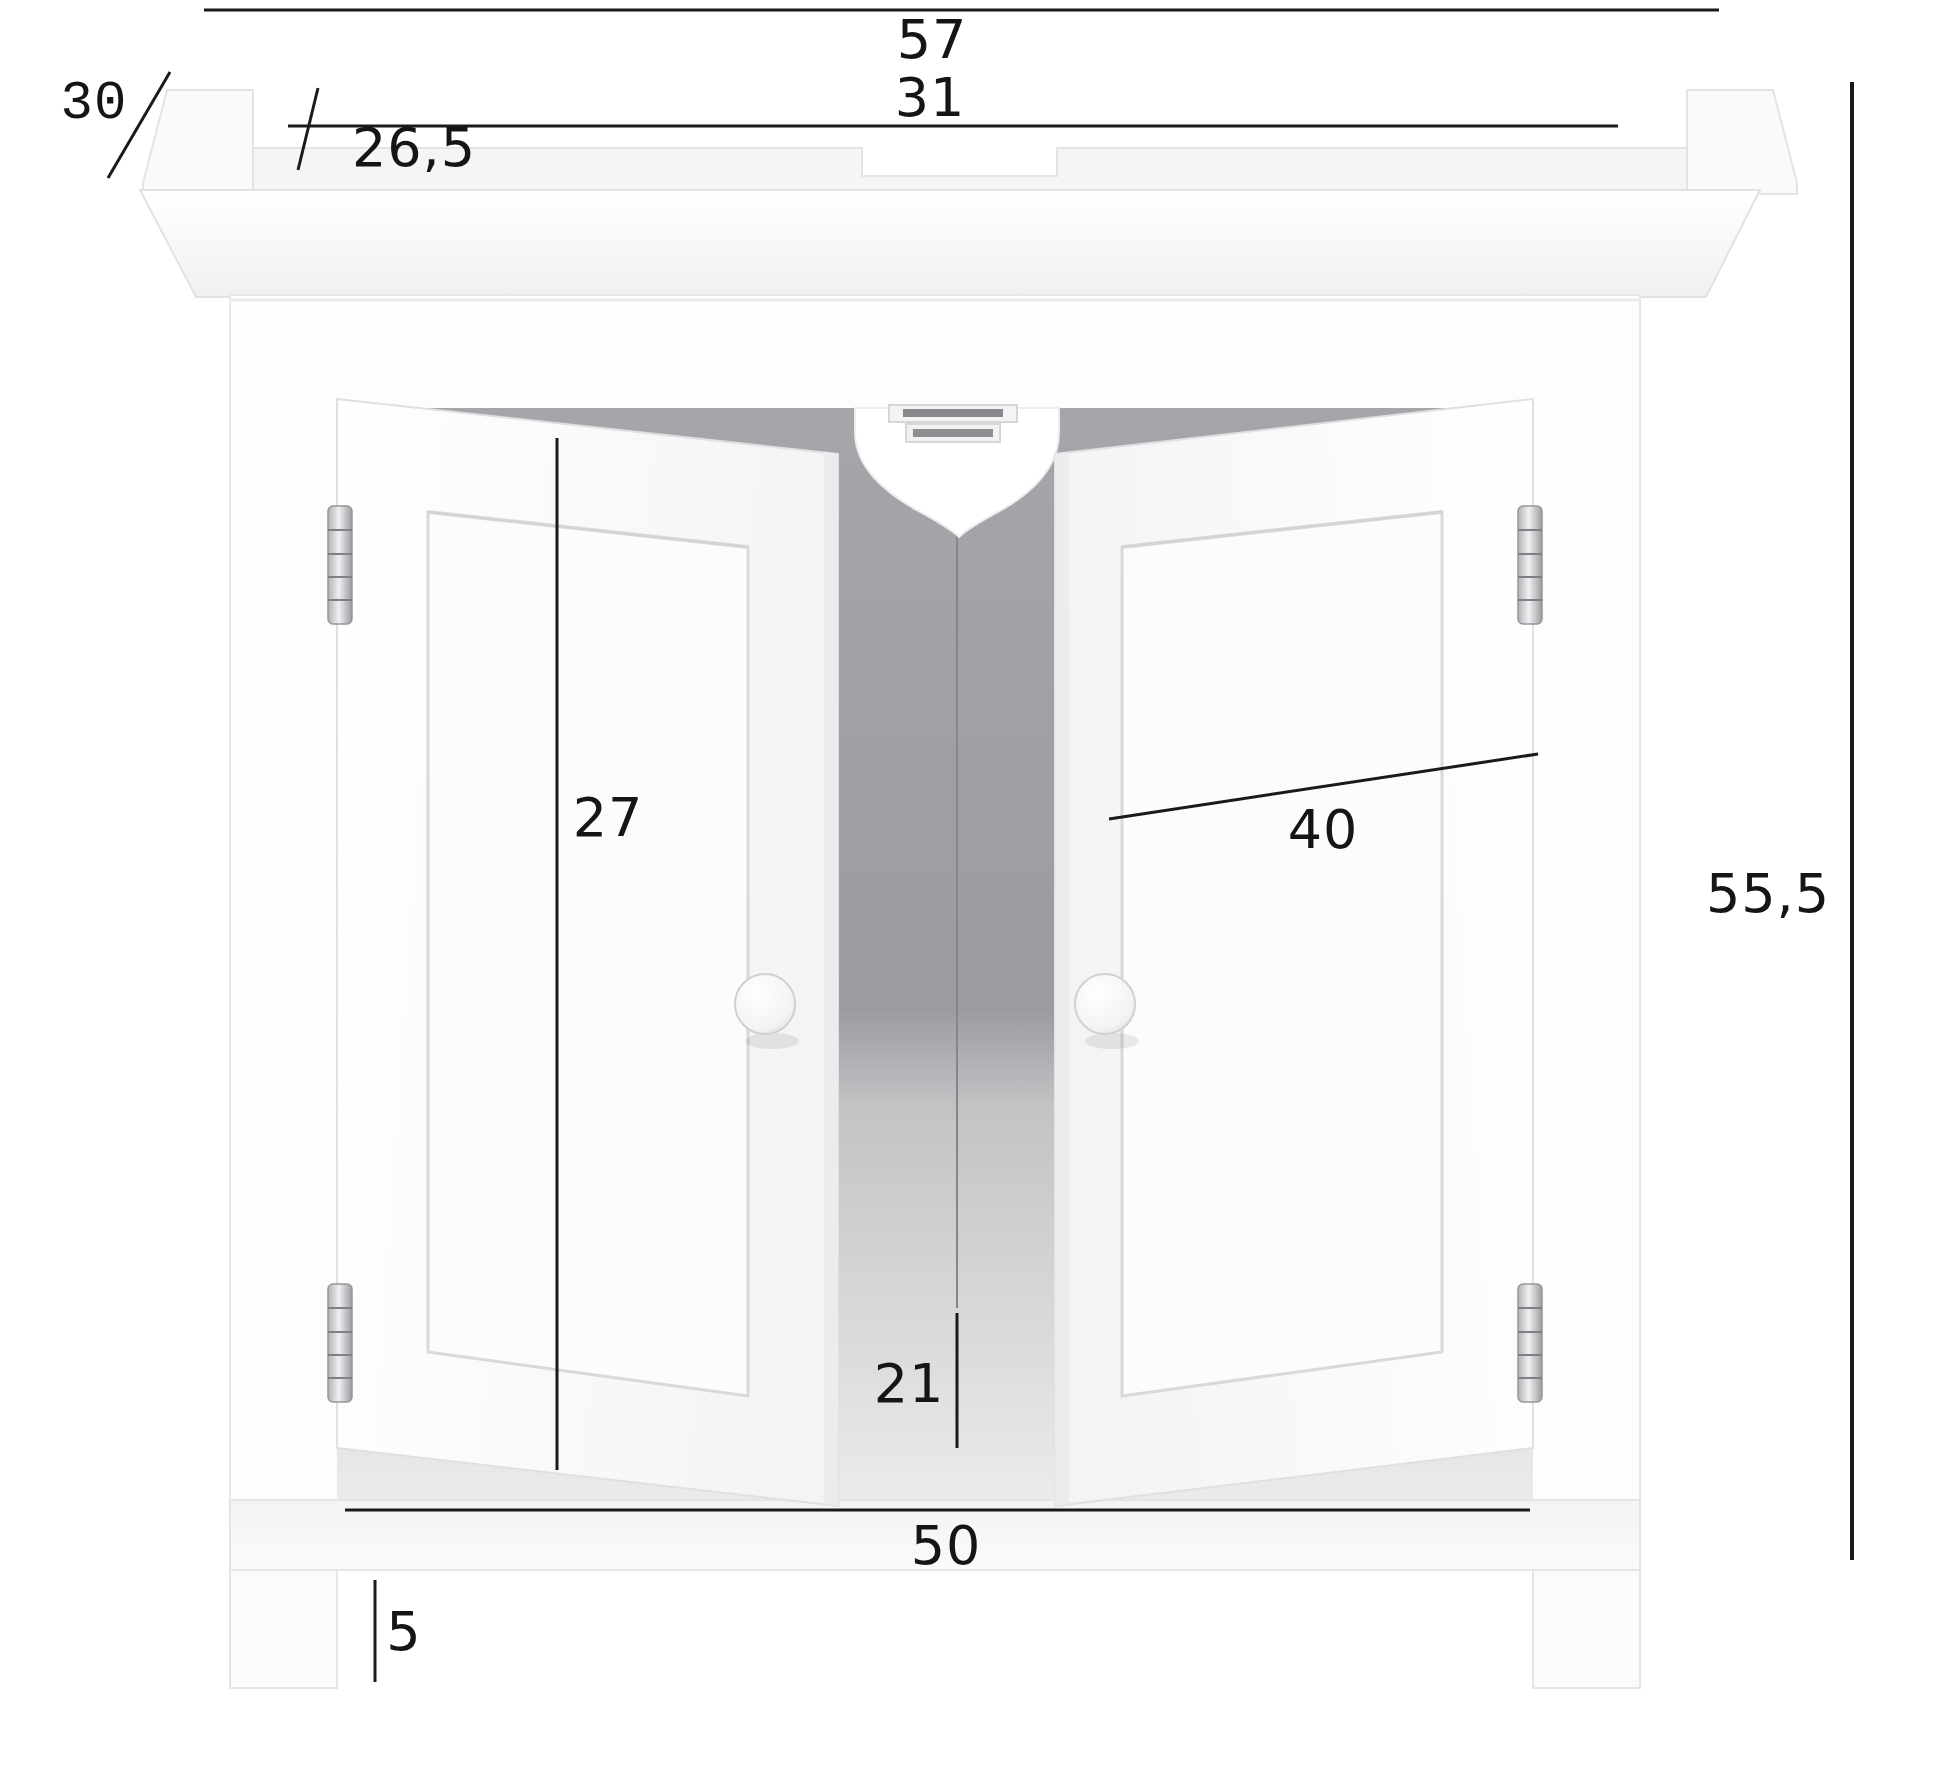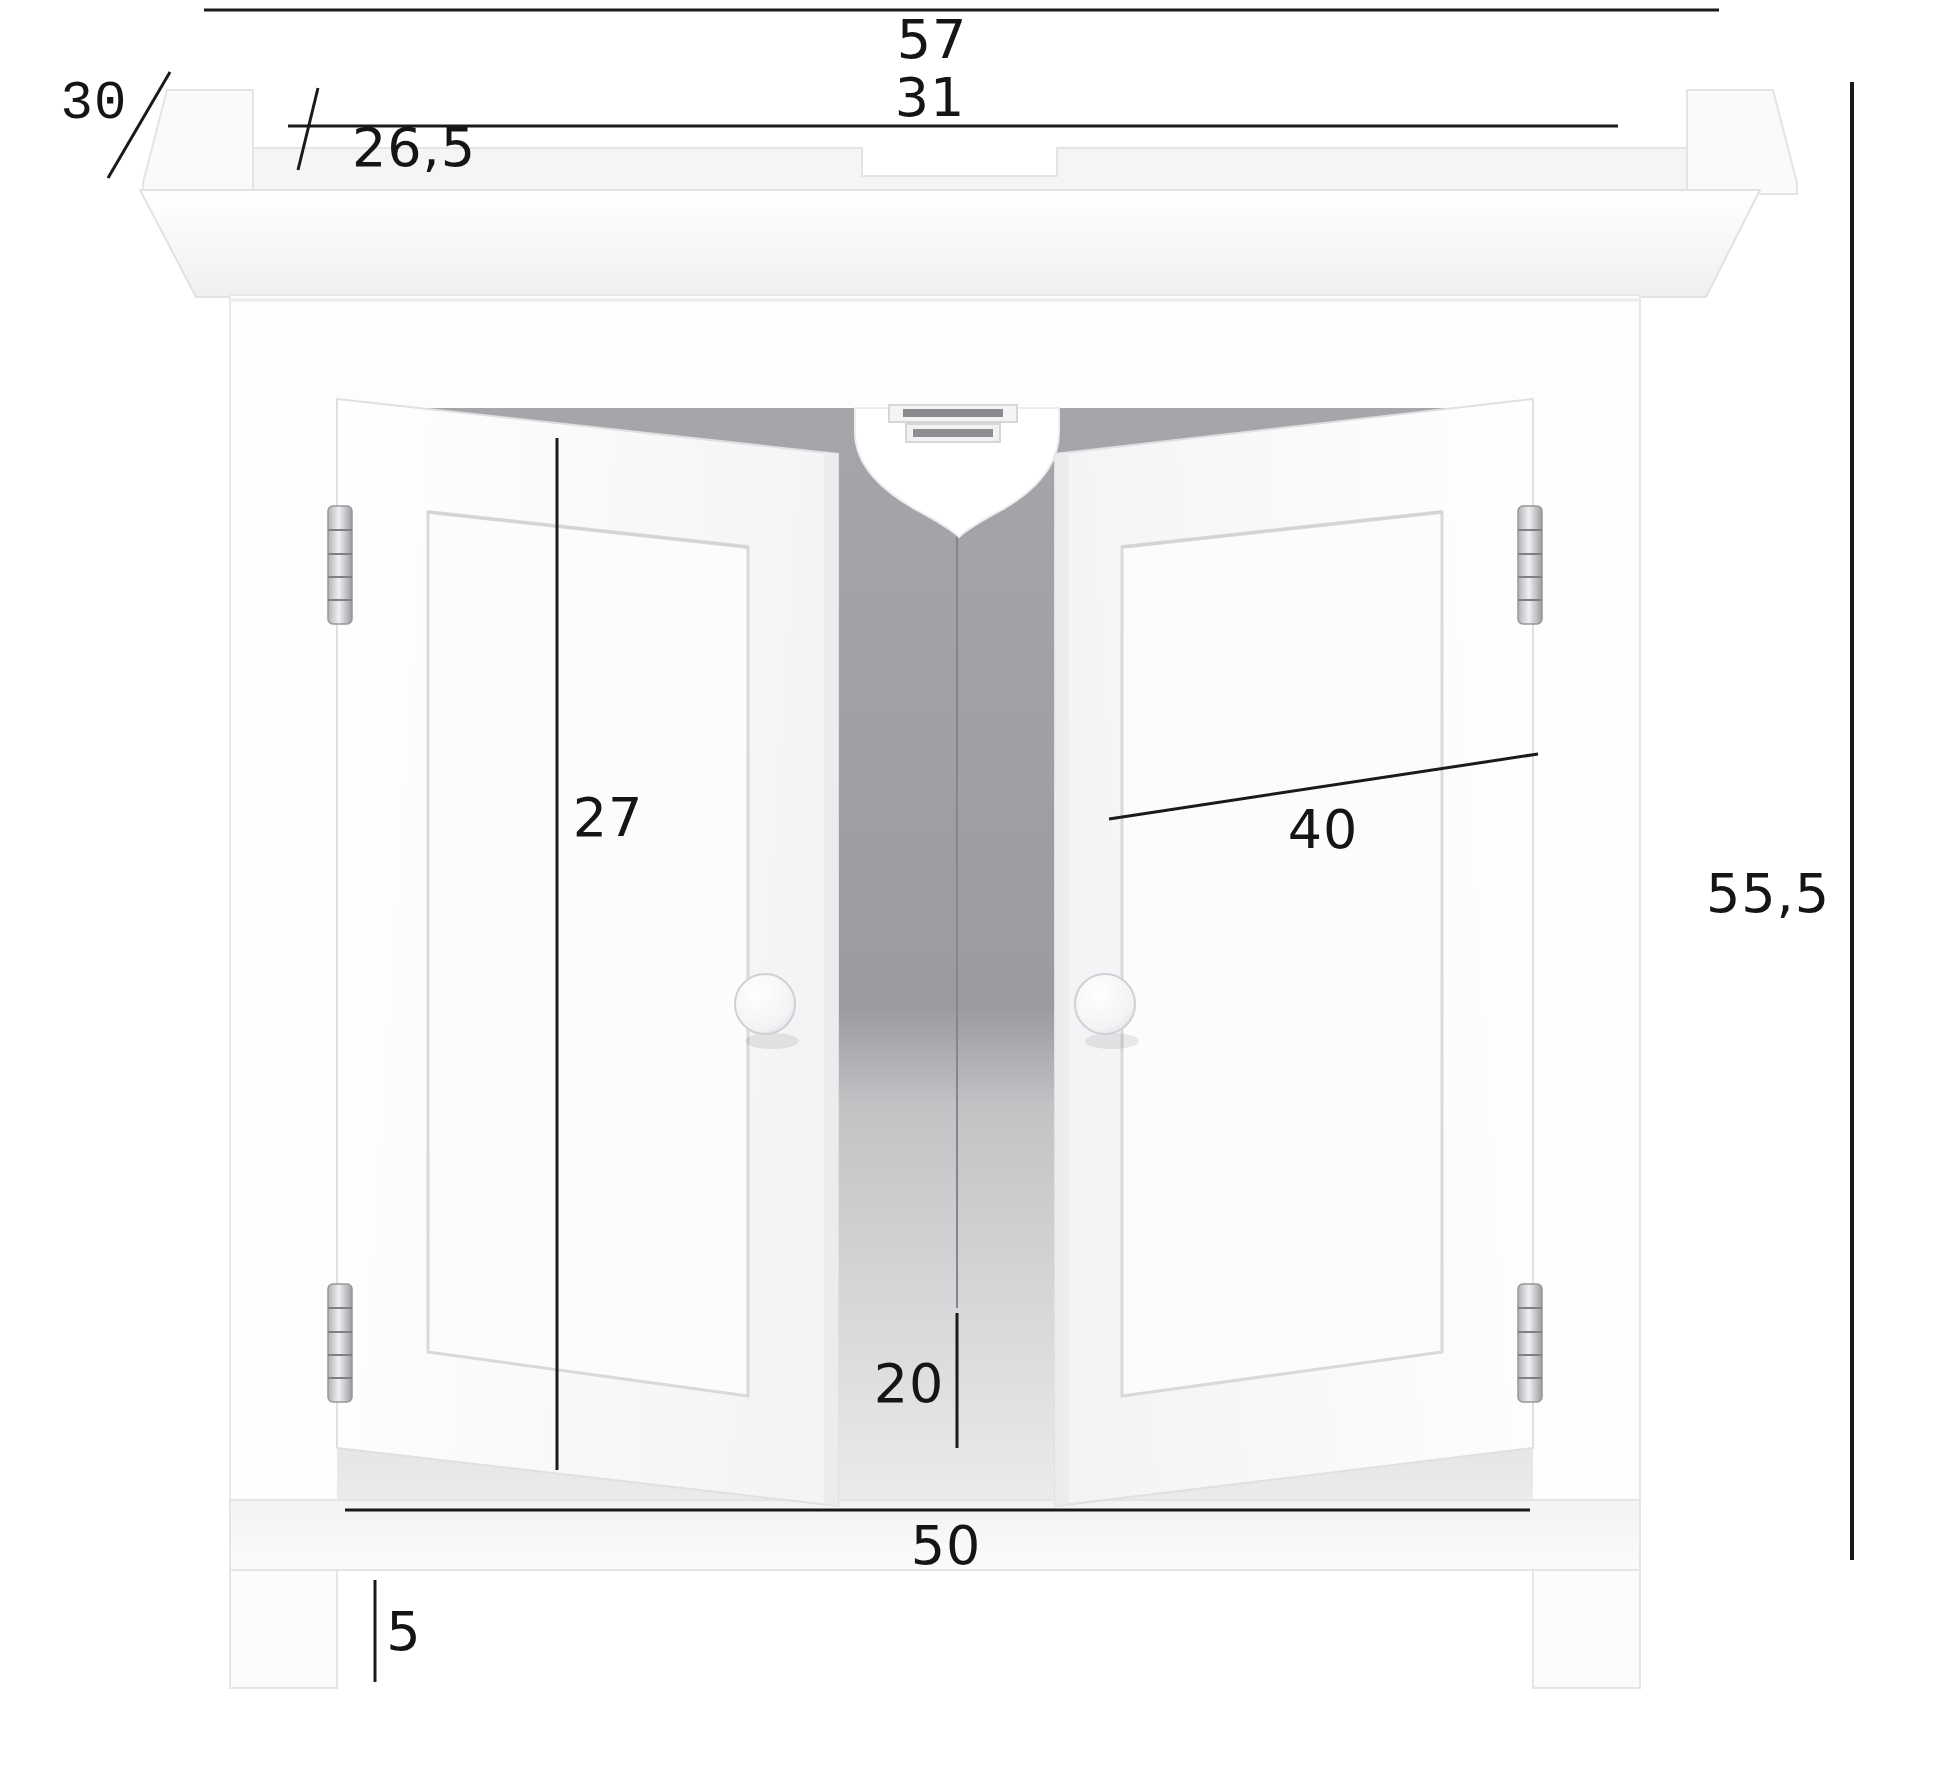--- a/index.html
+++ b/index.html
@@ -156,17 +156,17 @@
     </g>
   </svg>
 
   <div class="dim-label" style="left:932px;top:40px;">57</div>
   <div class="dim-label" style="left:930px;top:98px;">31</div>
   <div class="dim-label" style="left:366px;top:148px;margin-left:48px;">26,5</div>
   <div class="dim-label" style="left:94px;top:104px;font-family:Liberation Mono, monospace;">30</div>
   <div class="dim-label" style="left:1768px;top:886px;margin-top:8px;">55,5</div>
   <div class="dim-label" style="left:1323px;top:830px;">40</div>
   <div class="dim-label" style="left:608px;top:818px;">27</div>
-  <div class="dim-label" style="left:909px;top:1384px;">20</div>
+  <div class="dim-label" style="left:909px;top:1384px;">21</div>
   <div class="dim-label" style="left:946px;top:1546px;">50</div>
   <div class="dim-label" style="left:404px;top:1632px;">5</div>
 
 </div>
 
 </body></html>

